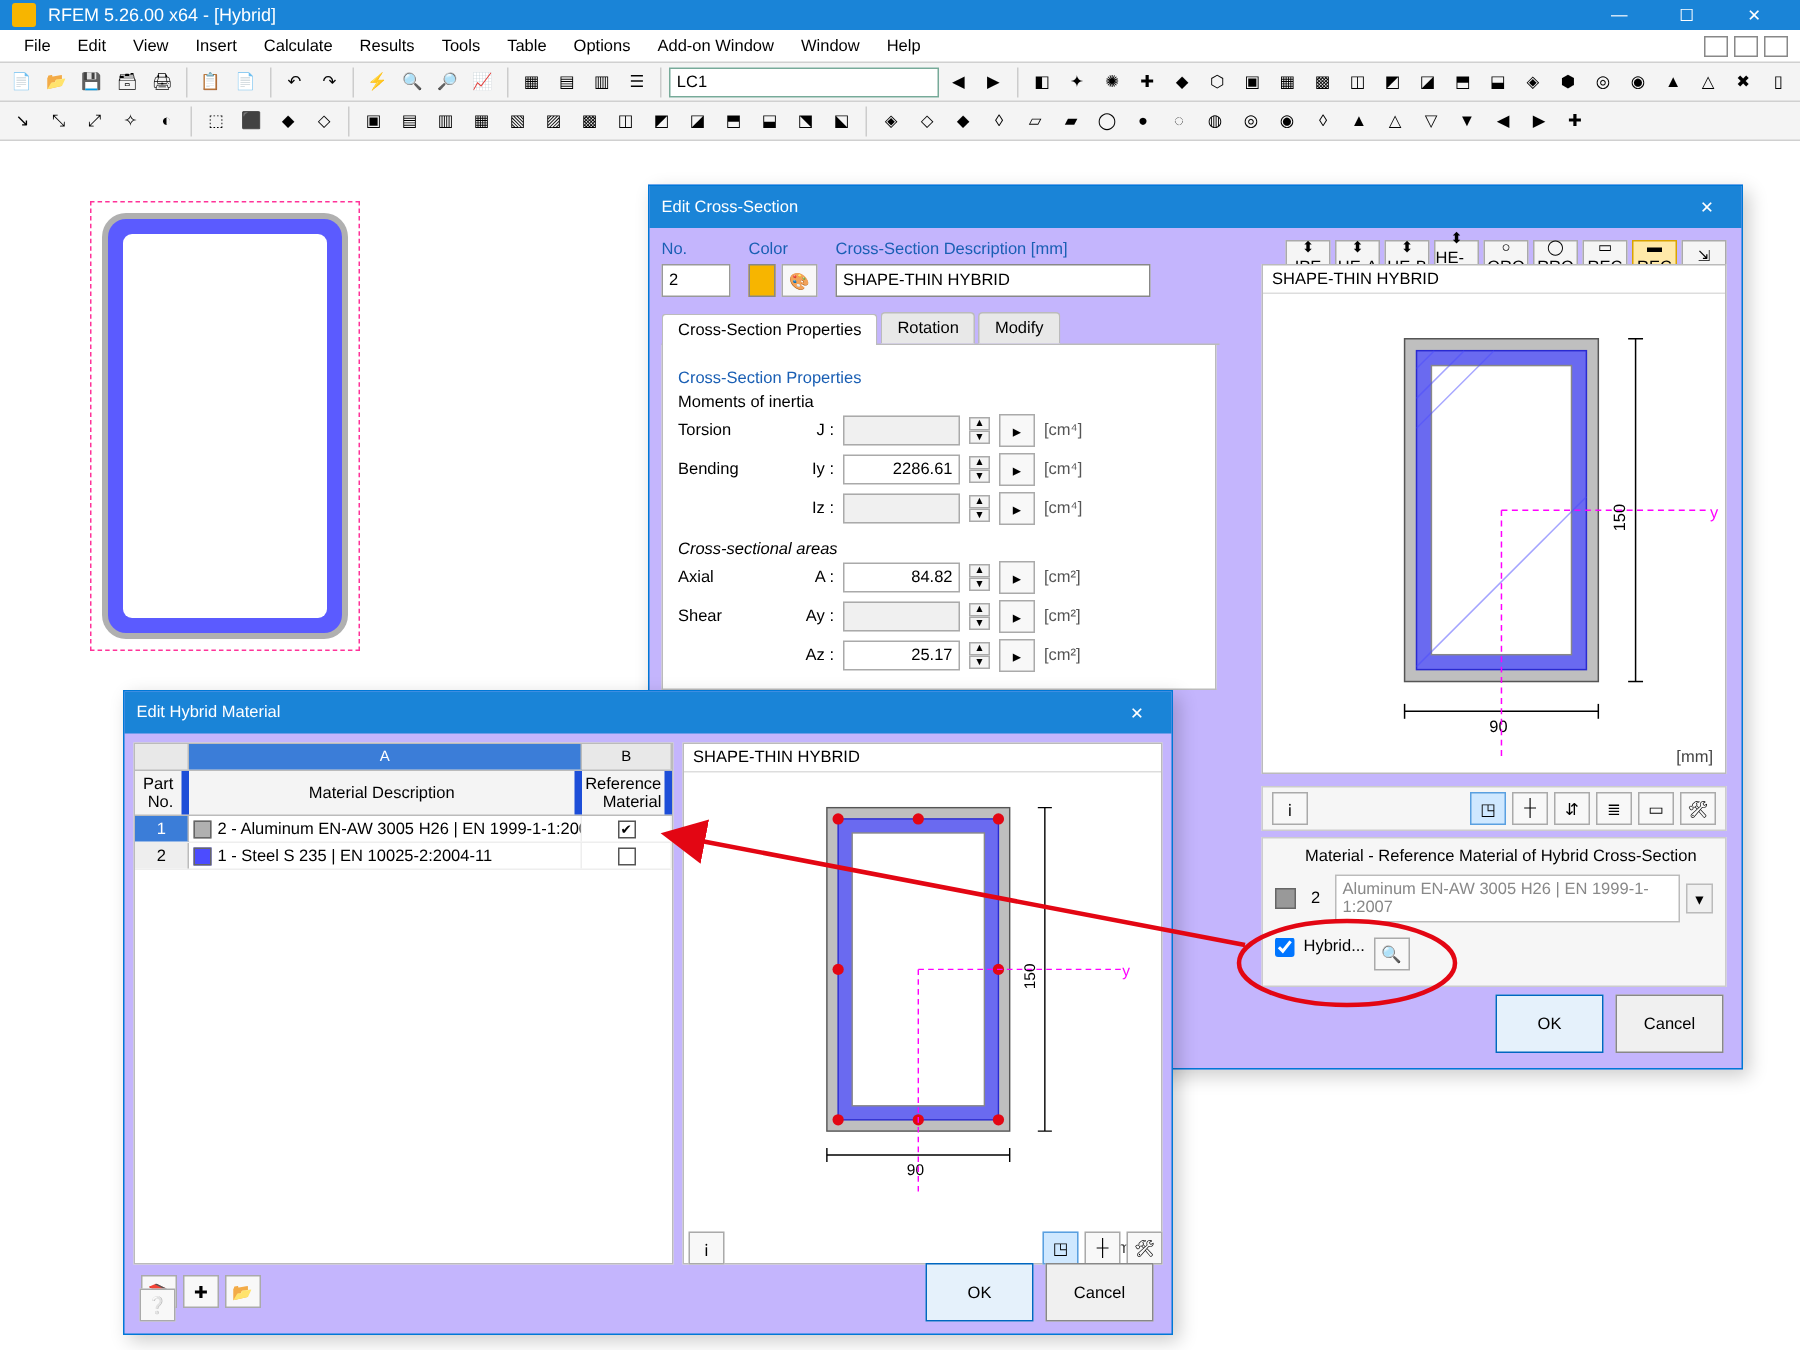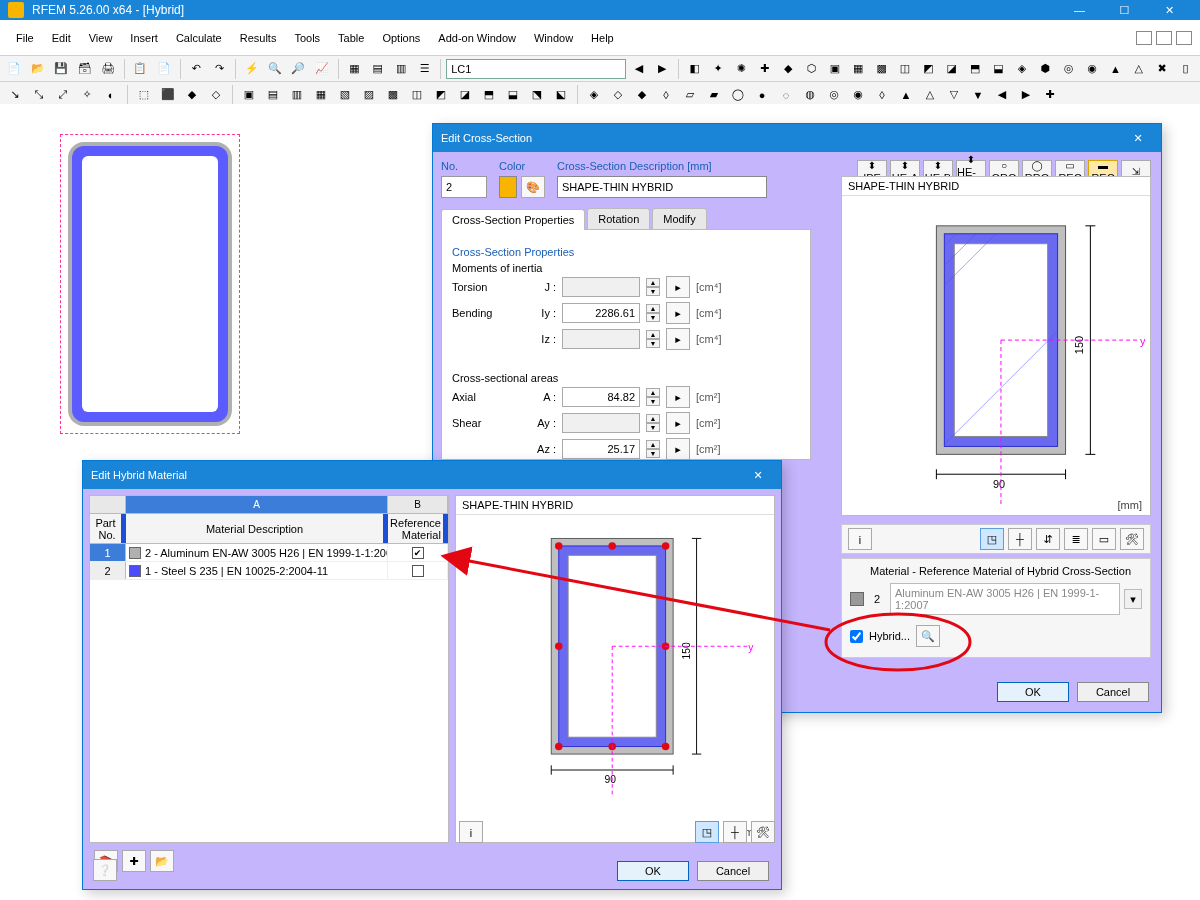--- a/index.html
+++ b/index.html
@@ -6,21 +6,21 @@
 body { width: 1200px; height: 900px; background: #fff; overflow: hidden; position: relative; }
 
 
 .titlebar { height: 20px; background: #1a84d7; color: #fff; display: flex; align-items: center; padding: 0 8px; }
 .titlebar .app-icon { width: 16px; height: 16px; background: #f7b500; border-radius: 2px; margin-right: 8px; display: inline-block; }
 .titlebar .title { flex: 1; font-size: 12px; }
 .win-btns { display: flex; }
 .win-btn { width: 45px; height: 30px; display: flex; align-items: center; justify-content: center; color: #fff; cursor: pointer; }
 
 
-.menubar { height: 36px; background: #fff; border-bottom: 1px solid #d0d0d0; display: flex; align-items: center; padding: 0 8px; gap: 2px;}
+.menubar { height: 22px; background: #fff; border-bottom: 1px solid #d0d0d0; display: flex; align-items: center; padding: 0 8px; gap: 2px;}
 .menu-item { padding: 2px 8px; cursor: pointer; text-decoration: underline; text-decoration-color: transparent; }
 .mdi-btns { margin-left: auto; display:flex; gap:4px; }
 .mdi-btns span { width: 16px; height: 14px; border: 1px solid #888; display:inline-block; cursor:pointer; }
 
 
 .toolbar { height: 26px; background: #f4f4f4; border-bottom: 1px solid #d0d0d0; display: flex; align-items: center; padding: 0 4px; gap: 2px; overflow:hidden;}
 .tbtn { width: 22px; height: 22px; border: 1px solid transparent; display: inline-flex; align-items: center; justify-content: center; cursor: pointer; position:relative; }
 .tsep { width: 1px; height: 20px; background: #ccc; margin: 0 3px; }
 .combo { height: 20px; border: 1px solid #7a9; background:#fff; min-width: 180px; padding: 0 4px; display:flex; align-items:center; }
 
@@ -76,24 +76,24 @@
 .preview-toolbar { position:absolute; right:10px; top:400px; width:310px; height:30px; display:flex; align-items:center; gap:4px; justify-content:flex-end; border:1px solid #ccc; padding:0 6px; background:#f6f6f6;}
 .preview-toolbar .left { margin-right:auto; }
 
 .mat-panel { position:absolute; right:10px; top:434px; width:310px; border:1px solid #ccc; background:#f6f6f6; padding:6px 8px 10px;}
 .mat-panel .glabel{ margin-bottom:6px;padding-left:20px;}
 .matline { display:flex; align-items:center; gap:4px; }
 .matline .sw{ width:14px; height:14px; background:#999; border:1px solid #666;}
 .matline .mnum{ width:18px; text-align:center;}
 .matline .mdesc{ flex:1; border:1px solid #bbb; background:#fff; height:32px; padding:0 4px; display:flex; align-items:center; color:#888;}
 .matline .dd{ width:18px; height:20px; border:1px solid #bbb; background:#f0f0f0; display:flex; align-items:center; justify-content:center; cursor:pointer;}
-.hybrid-row{ margin-top:10px; display:flex; align-items:center; gap:6px;}
+.hybrid-row{ margin-top:10px; display:flex; align-items:flex-start; gap:6px;}
 .hybrid-row input[type=checkbox]{ width:13px; height:13px;}
 .dlg-buttons { position:absolute; right:12px; bottom:10px; display:flex; gap:8px;}
-.btn { width:72px; height:20px; border:1px solid #888; background:#f0f0f0; cursor:pointer; }
+.btn { width:72px; height:39px; border:1px solid #888; background:#f0f0f0; cursor:pointer; }
 .btn.primary { border:1px solid #0067c0; background:#e5f1fb;}
 
 
 #dlg-hyb { top:460px; left:82px; width:700px; height:430px; }
 .hyb-body { padding:6px; display:flex; gap:6px; height:calc(100% - 28px - 40px);}
 .hyb-grid { width:360px; border:1px solid #bbb; background:#fff; position:relative;}
 .ghdr { display:flex; background:#e8e8e8; border-bottom:1px solid #bbb; height:18px;}
 .gh{ border-right:1px solid #bbb; text-align:center; font-size:10px; display:flex; align-items:center; justify-content:center;}
 .ghA{ flex:1; background:#3b7dd8; color:#fff;}
 .ghB{ width:60px;}
@@ -403,21 +403,21 @@
         <span class="plabel"></span>
         <span class="psub">Iz :</span>
         <input class="pval ro" value="" style="">
         <div class="spin">
             <span>▲</span>
             <span>▼</span>
           </div>
         <span class="iconbtn">▸</span>
         <span class="punit">[cm⁴]</span>
       </div>
-      <div style="font-size:11px; margin-top:20px;">Cross-sectional areas</div>
+      <div style="font-size:11px; margin-top:8px;font-style:italic;">Cross-sectional areas</div>
       <div class="prop-row">
         <span class="plabel">Axial</span>
         <span class="psub">A :</span>
         <input class="pval" value="84.82" style="">
         <div class="spin">
             <span>▲</span>
             <span>▼</span>
           </div>
         <span class="iconbtn">▸</span>
         <span class="punit">[cm²]</span>

